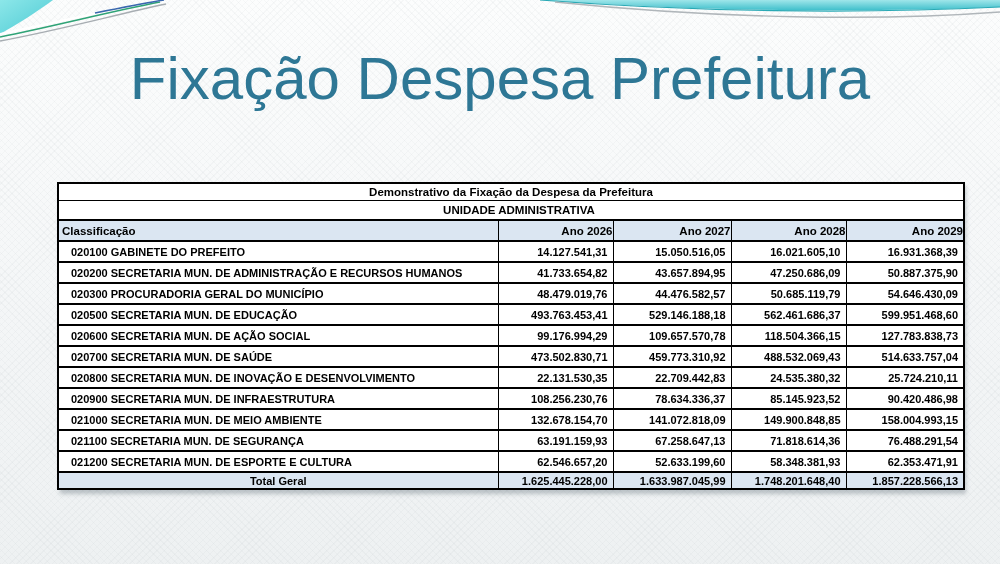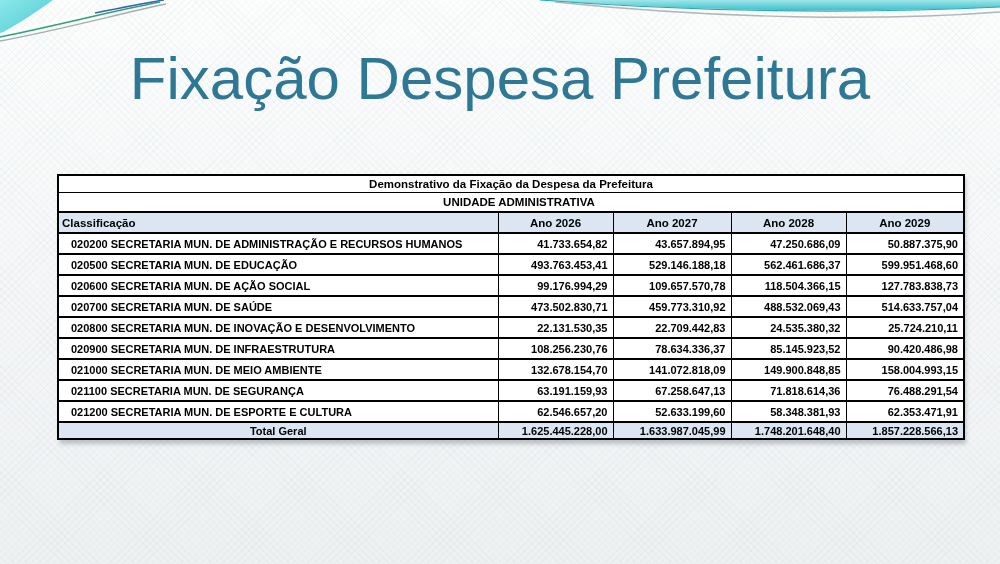--- a/index.html
+++ b/index.html
@@ -20,36 +20,36 @@
       repeating-linear-gradient(-45deg, rgba(160,170,175,0.07) 0 1px, transparent 1px 5px);
   }
   .deco { position:absolute; top:0; left:0; }
   .title {
     position:absolute; top:44px; left:0; width:100%;
     margin:0; text-align:center;
     font-size:60px; font-weight:400; line-height:1.15;
     color:#2e7795;
   }
   .table-wrap {
-    position:absolute; left:57px; top:174px; width:906px;
+    position:absolute; left:57px; top:182px; width:906px;
     background:#ffffff;
     box-shadow:3px 4px 4px rgba(125,135,145,0.45);
   }
   table { width:100%; border-collapse:collapse; table-layout:fixed; border:2px solid #000; }
   td, th {
     border:1px solid #000;
     font-weight:bold; font-size:11px; color:#000;
     padding:0; overflow:hidden; white-space:nowrap;
   }
   tr.merged td { text-align:center; height:16px; font-size:11.5px; }
   tr.merged.unit td { height:18px;padding-left:16px; }
   tr.cols th, tr.total td { background:#dbe6f2; }
   tr.cols th {
     height:19px; border-top:2px solid #000; border-bottom:2px solid #000;
-    text-align:center; font-size:11.5px;
+    text-align:right; font-size:11.5px;
   }
   tr.cols th.cls { text-align:left; padding-left:3px; }
   tr.data td { height:19px; border-top:2px solid #000; border-bottom:2px solid #000; }
   td.name { text-align:left; padding-left:12px; }
   td.num  { text-align:right; padding-right:5px; }
   tr.total td { height:15px; border-top:2px solid #000; border-bottom:2px solid #000; }
   tr.total td.label { text-align:center;margin-top:36px; }
 </style>
 </head>
 <body>
@@ -98,25 +98,39 @@
         <tr class="cols">
           <th class="cls">Classificação</th>
           <th>Ano 2026</th>
           <th>Ano 2027</th>
           <th>Ano 2028</th>
           <th>Ano 2029</th>
         </tr>
       </tbody>
       <tbody id="rows">
           <tr class="data">
+            <td class="name">020100 GABINETE DO PREFEITO</td>
+            <td class="num">14.127.541,31</td>
+            <td class="num">15.050.516,05</td>
+            <td class="num">16.021.605,10</td>
+            <td class="num">16.931.368,39</td>
+          </tr>
+          <tr class="data">
             <td class="name">020200 SECRETARIA MUN. DE ADMINISTRAÇÃO E RECURSOS HUMANOS</td>
             <td class="num">41.733.654,82</td>
             <td class="num">43.657.894,95</td>
             <td class="num">47.250.686,09</td>
             <td class="num">50.887.375,90</td>
+          </tr>
+          <tr class="data">
+            <td class="name">020300 PROCURADORIA GERAL DO MUNICÍPIO</td>
+            <td class="num">48.479.019,76</td>
+            <td class="num">44.476.582,57</td>
+            <td class="num">50.685.119,79</td>
+            <td class="num">54.646.430,09</td>
           </tr>
           <tr class="data">
             <td class="name">020500 SECRETARIA MUN. DE EDUCAÇÃO</td>
             <td class="num">493.763.453,41</td>
             <td class="num">529.146.188,18</td>
             <td class="num">562.461.686,37</td>
             <td class="num">599.951.468,60</td>
           </tr>
           <tr class="data">
             <td class="name">020600 SECRETARIA MUN. DE AÇÃO SOCIAL</td>

